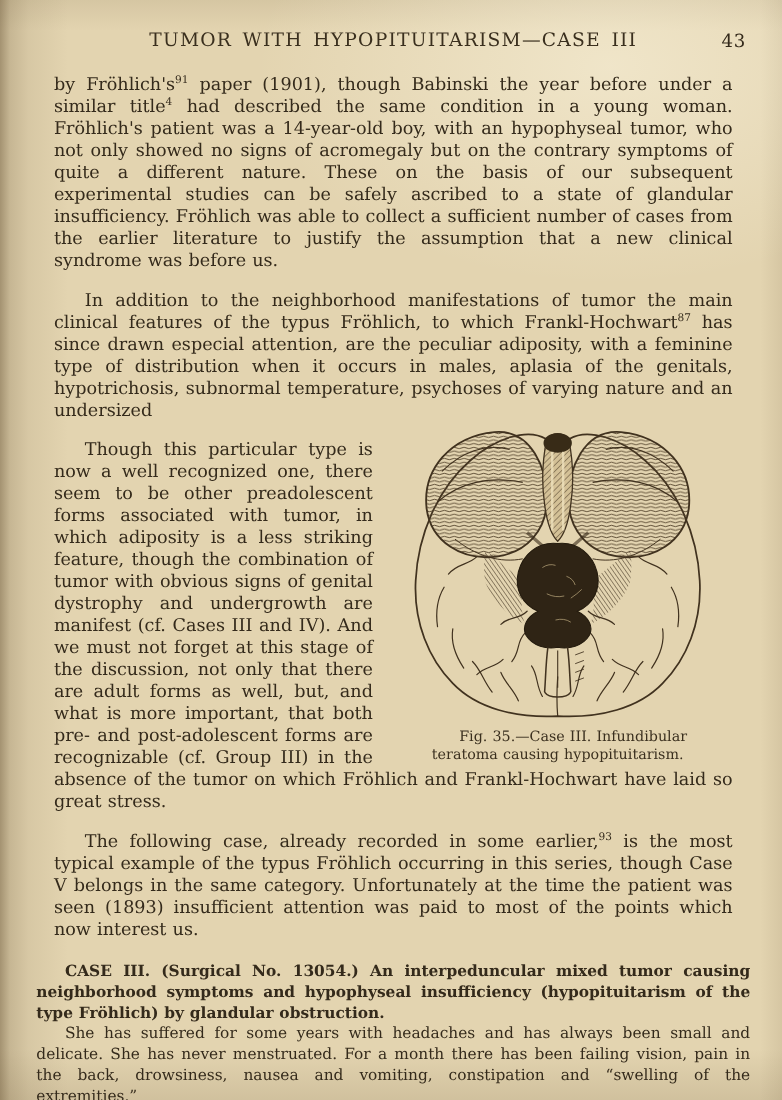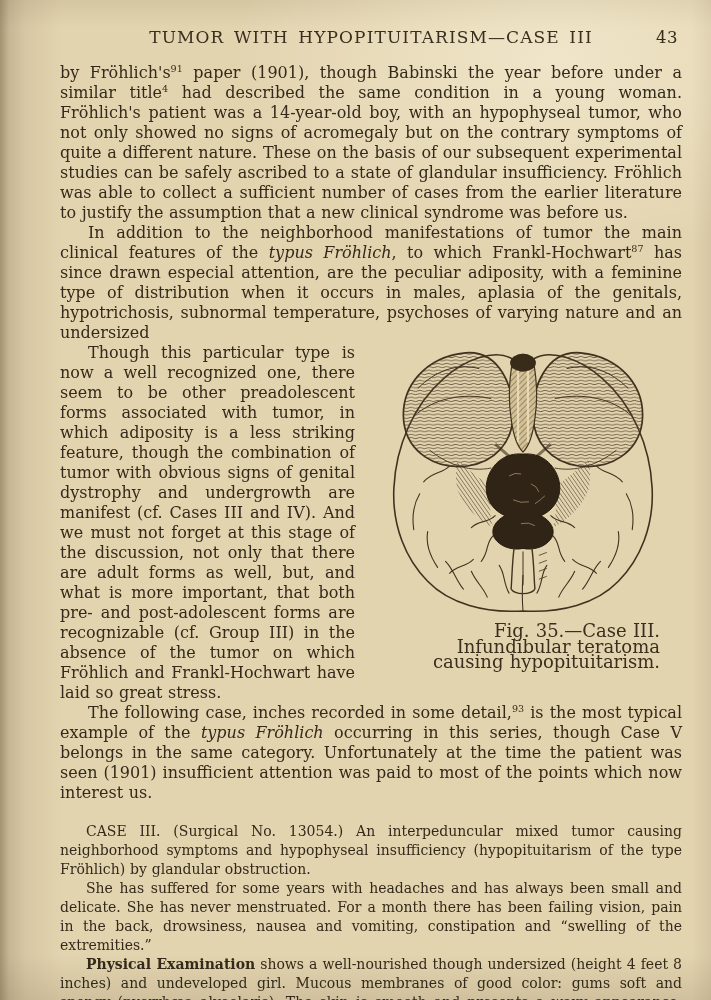--- a/index.html
+++ b/index.html
@@ -10,47 +10,46 @@
     box-sizing:border-box;
     background-color:#e3d4b0;
     background-image:
       radial-gradient(ellipse 520px 320px at 78% 6%, rgba(250,243,221,0.55), rgba(250,243,221,0) 62%),
       linear-gradient(90deg, rgba(95,75,45,0.48) 0px, rgba(95,75,45,0.22) 9px, rgba(95,75,45,0.09) 26px, rgba(95,75,45,0) 62px),
       linear-gradient(270deg, rgba(95,75,45,0.10) 0px, rgba(95,75,45,0) 20px),
       linear-gradient(180deg, rgba(95,75,45,0.10) 0px, rgba(95,75,45,0) 28px),
       linear-gradient(0deg, rgba(95,75,45,0.14) 0px, rgba(95,75,45,0) 46px);
     color:#342a1b;
     font-family:"DejaVu Serif", serif;
-    padding-left:27px;
   }
   .content{padding:27px 29px 0 33px;}
   .running-head-row{position:relative;height:24px;margin-bottom:12px;}
   .running-head{
     text-align:center;font-size:17px;letter-spacing:1.1px;word-spacing:3px;
     color:#3a2f1e;
   }
   .page-number{position:absolute;right:4px;top:1px;font-size:16.5px;letter-spacing:.5px;margin-left:20px;}
   .body-text{font-size:16px;line-height:20px;text-align:justify;word-spacing:.5px;}
-  .body-text p{margin:0;text-indent:28px;}
+  .body-text p{margin:16px;text-indent:28px;}
   .body-text p.continued{text-indent:0;}
   sup{font-size:60%;vertical-align:super;line-height:0;letter-spacing:0;}
-  .it{font-style:italic;}
+  .it{}
   .b{font-weight:bold;}
   
   .float-fig{
     float:right;display:block;width:318px;margin:2px 0 4px 9px;
   }
   .float-fig svg{display:block;}
   .figcap{
-    display:block;text-align:right;font-size:18px;line-height:15.5px;
+    display:block;text-align:center;font-size:13px;line-height:15.5px;
     margin-top:8px;padding:0 22px;color:#3a2f1e;
   }
   .case-section{margin-top:19px;font-size:14px;line-height:19px;text-align:justify;word-spacing:.4px;}
   .case-section p{margin:0;text-indent:26px;}
-  .case-heading{font-weight:normal;text-indent:26px;}
+  .case-heading{font-weight:bold;text-indent:26px;}
 </style>
 </head>
 <body>
 
 <div class="page">
   <div class="content">
 
     <div class="running-head-row">
       <div class="running-head">TUMOR WITH HYPOPITUITARISM—CASE III</div>
       <div class="page-number">43</div>
@@ -139,21 +138,21 @@
           <path d="M160,228 L160,262" stroke-width="1"></path>
           <path d="M148,266 C152,272 168,272 172,266"></path>
           <path d="M176,232 l8,-3 M176,240 l8,-3 M176,248 l8,-3 M176,256 l8,-3" stroke-width="0.8"></path>
         </g>
       </svg>
             <span class="figcap">Fig. 35.—Case III.  Infundibular teratoma causing hypopituitarism.</span>
           </span></p>
 
       <p><span>Though this particular type is now a well recognized one, there seem to be other preadolescent forms associated with tumor, in which adiposity is a less striking feature, though the combination of tumor with obvious signs of genital dystrophy and undergrowth are manifest (cf. Cases III and IV).  And we must not forget at this stage of the discussion, not only that there are adult forms as well, but, and what is more important, that both pre- and post-adolescent forms are recognizable (cf. Group III) in the absence of the tumor on which Fröhlich and Frankl-Hochwart have laid so great stress.</span></p>
 
-      <p><span>The following case, inches recorded in some detail,</span><sup>93</sup><span> is the most typical example of the </span><span class="it">typus Fröhlich</span><span> occurring in this series, though Case V belongs in the same category.  Unfortunately at the time the patient was seen (1901) insufficient attention was paid to most of the points which now interest us.</span></p>
+      <p><span>The following case, already recorded in some earlier,</span><sup>93</sup><span> is the most typical example of the </span><span class="it">typus Fröhlich</span><span> occurring in this series, though Case V belongs in the same category.  Unfortunately at the time the patient was seen (1893) insufficient attention was paid to most of the points which now interest us.</span></p>
 
     </div>
 
     <div class="case-section">
 
       <p class="case-heading"><span>CASE III.</span><span>  (Surgical No. 13054.)  </span><span>An interpeduncular mixed tumor causing neighborhood symptoms and hypophyseal insufficiency (hypopituitarism of the type Fröhlich) by glandular obstruction.</span></p>
 
 
       <p><span>She has suffered for some years with headaches and has always been small and delicate.  She has never menstruated.  For a month there has been failing vision, pain in the back, drowsiness, nausea and vomiting, constipation and “swelling of the extremities.”</span></p>
 

